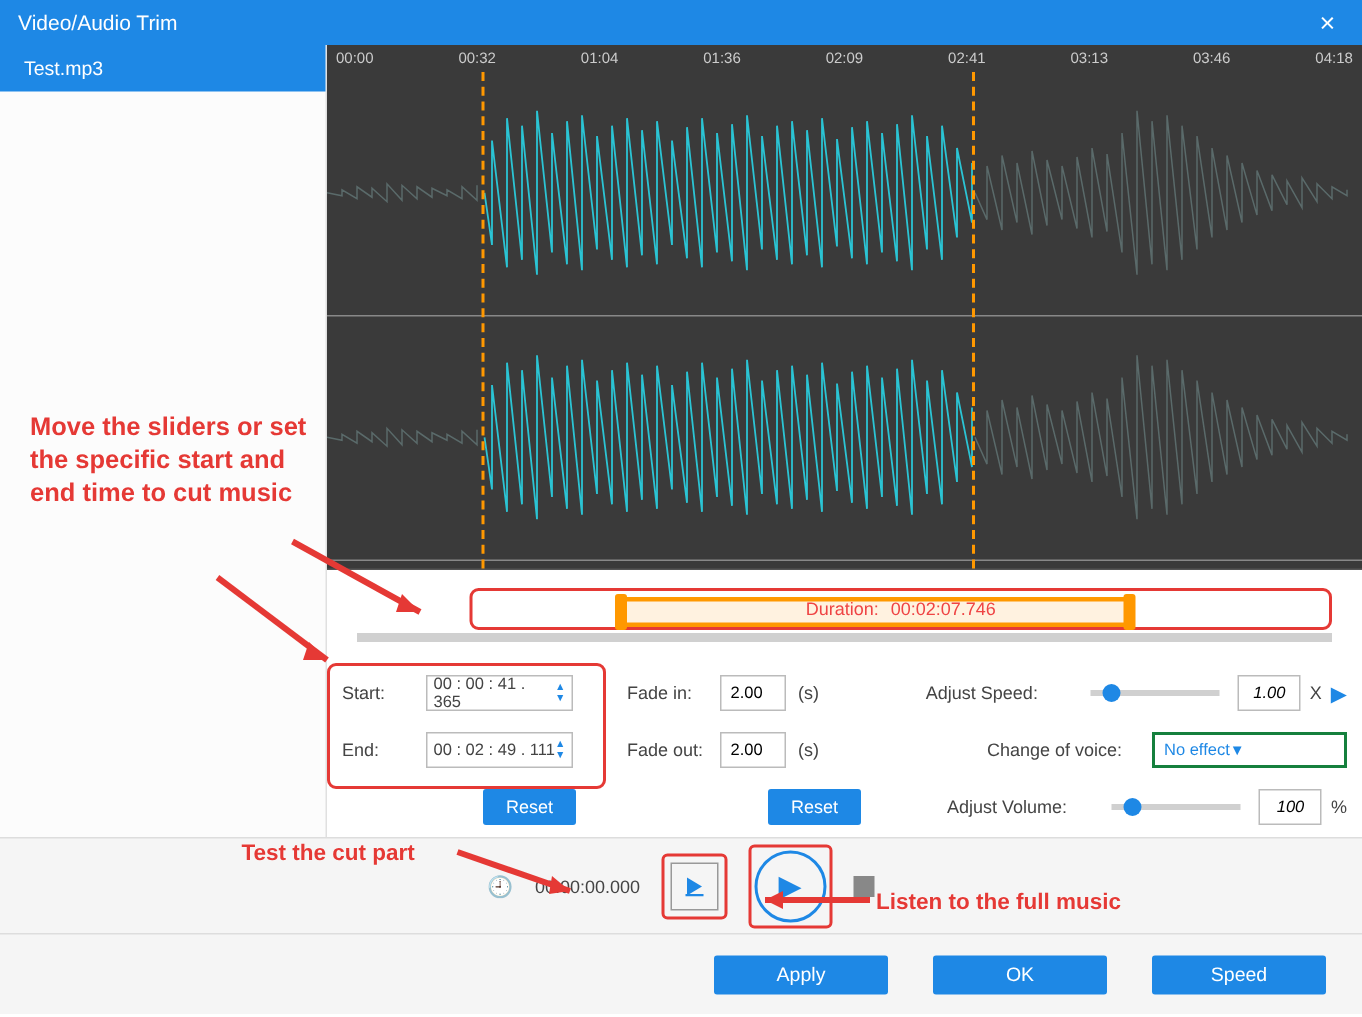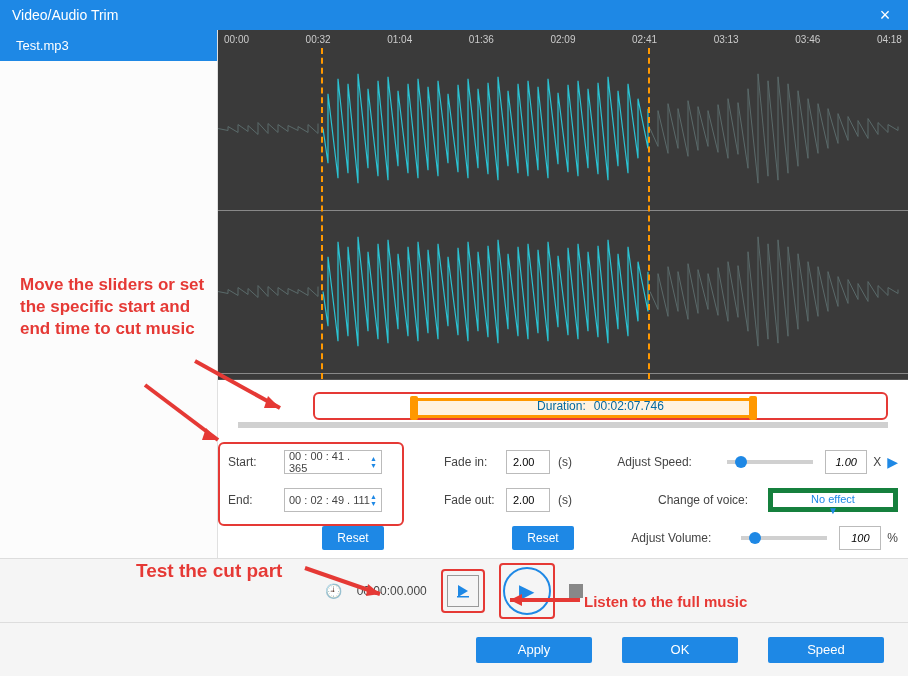--- a/index.html
+++ b/index.html
@@ -18,44 +18,44 @@
 .timeline-ruler span { }
 
 .waveform-area { background: #3a3a3a; height: 332px; position: relative; border-bottom: 1px solid #555; }
 .wave-track { height: 163px; border-bottom: 1px solid #888; position: relative; overflow: hidden; }
 .wave-track:last-child { border-bottom: none; }
 
 .wave-svg { width: 100%; height: 100%; }
 .sel-overlay { position: absolute; top: 0; bottom: 0; border-left: 2px dashed #ff9800; border-right: 2px dashed #ff9800; left: 103px; width: 329px; pointer-events: none; }
 
 .duration-bar { margin: 12px 10px 0 10px; position: relative; height: 40px; }
-.duration-box { position: absolute; left: 85px; right: 10px; top: 0; height: 28px; border: 2px solid #e53935; border-radius: 6px; display: flex; align-items: center; justify-content: center; font-size: 12px; color: #0369a1; }
+.duration-box { position: absolute; left: 85px; right: 10px; top: 0; height: 28px; border: 2px solid #e53935; border-radius: 6px; display: flex; align-items: center; justify-content: center; font-size: 12px; color: #ef4444; }
 .duration-selection { position: absolute; left: 97px; width: 340px; top: 4px; height: 20px; background: rgba(255,152,0,0.12); border-top: 3px solid #ff9800; border-bottom: 3px solid #ff9800; }
 .slider-handle { position: absolute; top: 2px; width: 8px; height: 24px; background: #ff9800; border-radius: 2px; cursor: ew-resize; }
 .slider-handle.left { left: 95px; }
 .slider-handle.right { left: 434px; }
 .track-line { position: absolute; left: 10px; right: 10px; top: 30px; height: 6px; background: #d0d0d0; }
 
 .controls { padding: 18px 10px 0 10px; position: relative; }
 .controls-row { display: flex; align-items: center; margin-bottom: 14px; font-size: 12px; color: #444; }
 .ctrl-group { display: flex; align-items: center; }
 .ctrl-label { width: 56px; }
 .time-input { width: 98px; height: 24px; border: 1px solid #bbb; font-size: 11px; padding: 0 4px; display: flex; align-items: center; justify-content: space-between; }
 .spinner { display: flex; flex-direction: column; font-size: 7px; line-height: 7px; color: #1e88e5; }
 .spinner span { cursor: pointer; }
-.fade-label { width: 62px; margin-left: 26px; }
+.fade-label { width: 62px; }
 .fade-input { width: 44px; height: 24px; border: 1px solid #bbb; font-size: 11px; text-align: left; padding: 0 6px; }
 .unit { margin-left: 8px; }
 .right-col { margin-left: auto; display: flex; align-items: center; }
 .right-label { width: 110px; }
 .slider-bar { width: 86px; height: 4px; background: #d0d0d0; position: relative; margin-right: 12px; }
 .slider-knob { position: absolute; width: 12px; height: 12px; background: #1e88e5; border-radius: 50%; top: -4px; left: 8px; cursor: pointer; }
 .num-input { width: 42px; height: 24px; border: 1px solid #bbb; font-size: 11px; text-align: center; font-style: italic; }
 .play-tri { color: #1e88e5; font-size: 14px; margin-left: 6px; cursor: pointer; }
-.dropdown { width: 130px; height: 24px; border: 5px solid #15803d; font-size: 11px; padding: 0 6px; display: flex; align-items: center; justify-content: flex-start; color: #1e88e5; flex-direction: column; }
+.dropdown { width: 130px; height: 24px; border: 2px solid #15803d; font-size: 11px; padding: 0 6px; display: flex; align-items: center; justify-content: flex-start; color: #1e88e5; }
 .dd-arrow { color: #1e88e5; font-size: 10px; }
 
 .reset-btn { width: 62px; height: 24px; background: #1e88e5; color: #fff; border: none; font-size: 12px; cursor: pointer; border-radius: 2px; }
 .reset-row { display: flex; }
 .reset-row .r1 { margin-left: 94px; }
 .reset-row .r2 { margin-left: 128px; }
 
 .start-end-box { position: absolute; left: 0px; top: 10px; width: 186px; height: 84px; border: 2px solid #e53935; border-radius: 6px; pointer-events: none; }
 
 .playback-bar { background: #f5f5f5; border-top: 1px solid #ddd; height: 64px; display: flex; align-items: center; justify-content: center; gap: 14px; position: relative; }
@@ -65,21 +65,21 @@
 .small-play-box { border: 2px solid #e53935; border-radius: 4px; padding: 4px; }
 .big-play { width: 48px; height: 48px; border: 2px solid #1e88e5; border-radius: 50%; display: flex; align-items: center; justify-content: center; color: #1e88e5; font-size: 20px; cursor: pointer; }
 .big-play-box { border: 2px solid #e53935; border-radius: 4px; padding: 2px; }
 .stop-sq { width: 14px; height: 14px; background: #888; cursor: pointer; }
 
 .bottom-bar { background: #f5f5f5; border-top: 1px solid #ddd; height: 54px; display: flex; align-items: center; justify-content: flex-end; padding: 0 24px; gap: 30px; }
 .main-btn { width: 116px; height: 26px; background: #1e88e5; color: #fff; border: none; font-size: 13px; cursor: pointer; border-radius: 2px; }
 
 .annotation { position: absolute; color: #e53935; font-weight: bold; font-size: 17px; line-height: 1.3; text-shadow: 0 0 1px #fff; pointer-events: none; z-index: 100; }
 .ann1 { left: 20px; top: 274px; width: 195px; }
-.ann2 { left: 136px; top: 559px; font-size: 19px; }
+.ann2 { left: 161px; top: 559px; font-size: 15px; }
 .ann3 { left: 584px; top: 592px; font-size: 15px; }
 
 .arrow { position: absolute; pointer-events: none; z-index: 99; }
 .arrow-line { stroke: #e53935; stroke-width: 4; fill: none; }
 .arrow-head { fill: #e53935; }
 </style>
 </head>
 <body>
 
 <div class="titlebar">

